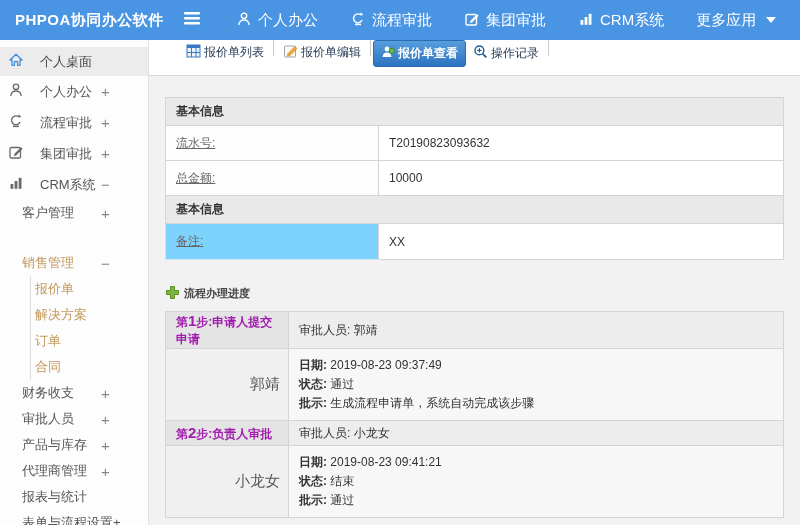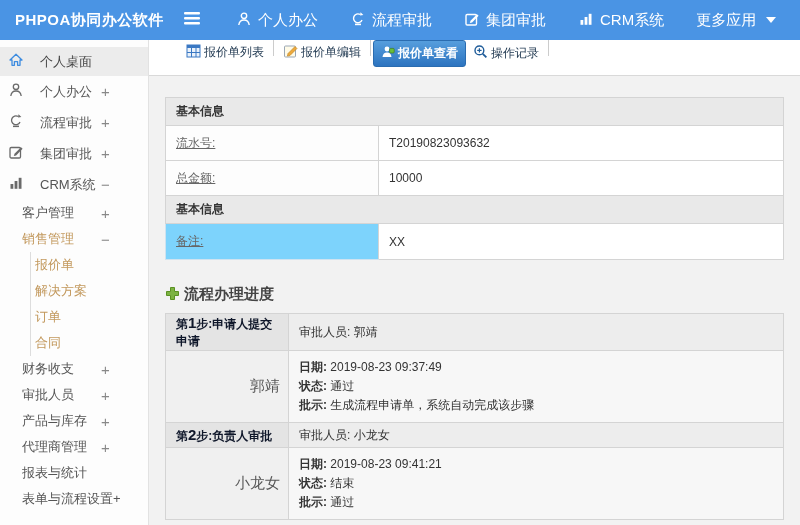--- a/index.html
+++ b/index.html
@@ -20,42 +20,42 @@
   
   .sidebar { width:149px; background:#fdfdfd; border-right:1px solid #e2e2e2; flex-shrink:0; font-size:13px; color:#555; overflow:hidden; }
   .side-item { position:relative; display:flex; align-items:center; cursor:pointer; }
   .side-item .expander { position:absolute; left:101px; color:#888; font-size:15px; }
   .lvl0 { height:31px; padding-left:8px; gap:16px; }
   .lvl0 svg { flex-shrink:0; }
   .selected { height:29px; margin-top:7px; background:#ececec; color:#444; }
   .lvl1 { height:26px; padding-left:22px; }
   .sub-block { border-left:1px solid #ddd; margin-left:30px; }
   .lvl2 { height:26px; padding-left:4px; color:#c2985c; }
-  .orange { color:#c2985c; }
+  .orange { color:#c2985c;margin-top:24px; }
 
   
   .main { flex:1; display:flex; flex-direction:column; min-width:0; }
   .toolbar { height:36px; background:#fff; border-bottom:1px solid #d9d9d9; display:flex; align-items:flex-start; padding-left:30px; flex-shrink:0; }
   .tab { display:flex; align-items:center; gap:3px; font-size:12px; color:#223a52; padding:4px 7px; cursor:pointer; white-space:nowrap; }
   .tab.active { background:linear-gradient(#569edd,#2d74c0); color:#fff; border:1px solid #2a6cb0; border-radius:3px; font-weight:bold; }
   .sep { width:1px; height:16px; background:#ccc; margin:0 2px; }
 
   .backdrop { flex:1; background:#f2f2f2; padding:21px 16px 0 16px; overflow:hidden; }
 
   table { border-collapse:collapse; width:100%; background:#fff; font-size:12px; }
   td { border:1px solid #d4d4d4; }
   .info-table .hdr td { background:#e9e9e9; font-weight:bold; color:#333; height:28px; padding-left:10px; }
   .info-table .lbl { width:213px; color:#666; background:#fdfdfd; height:35px; padding-left:10px;text-decoration:underline; }
   .info-table .val { color:#333; padding-left:10px; }
   .info-table .lbl.blue { background:#7dd3fc; border-color:#cfe3f0; border-right-color:#d4d4d4; }
 
-  .section-title { display:flex; align-items:center; gap:4px; margin-top:25px; margin-bottom:9px; font-size:15px; font-weight:bold; color:#444; }
+  .section-title { display:flex; align-items:center; gap:4px; margin-top:25px; margin-bottom:9px; font-size:11px; font-weight:bold; color:#444; }
 
   .flow-table .stephdr td { height:25px; padding:0 10px; }
-  .flow-table .stephdr .step { width:123px; background:#e4e4e4; font-weight:bold; color:#0f172a;margin-top:32px; }
+  .flow-table .stephdr .step { width:123px; background:#e4e4e4; font-weight:bold; color:#a21caf;margin-top:32px; }
   .flow-table .stephdr .appr { background:#ededed; color:#333; }
   .step-num { font-size:15px; }
   .flow-table .namecell { background:#f0f0f0; text-align:right; vertical-align:middle; font-size:15px; color:#555; padding-right:8px; width:123px; }
   .flow-table .detail { background:#f7f7f7; padding:7px 10px; line-height:19px; color:#333; }
   .flow-table .detail b { color:#333; }
 </style>
 </head>
 <body>
 
 <div class="app">

